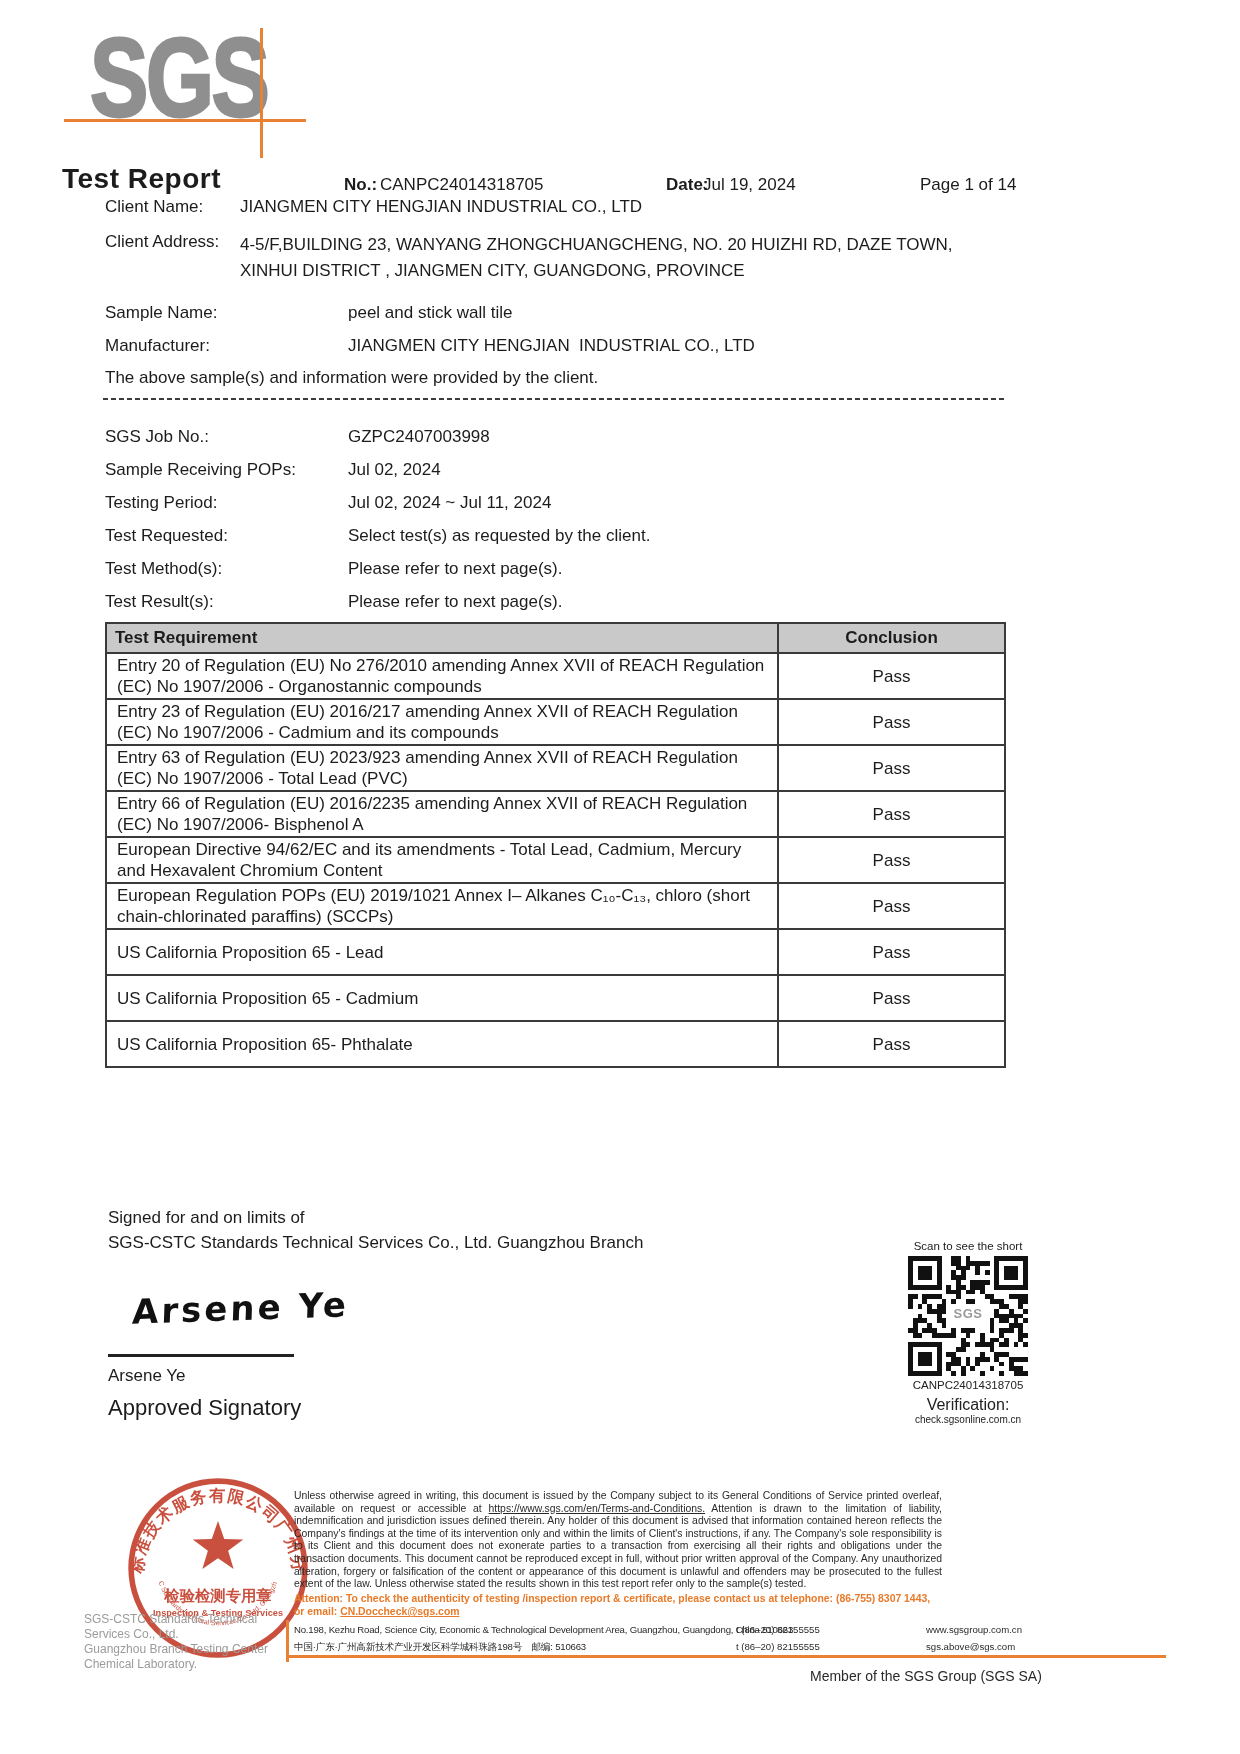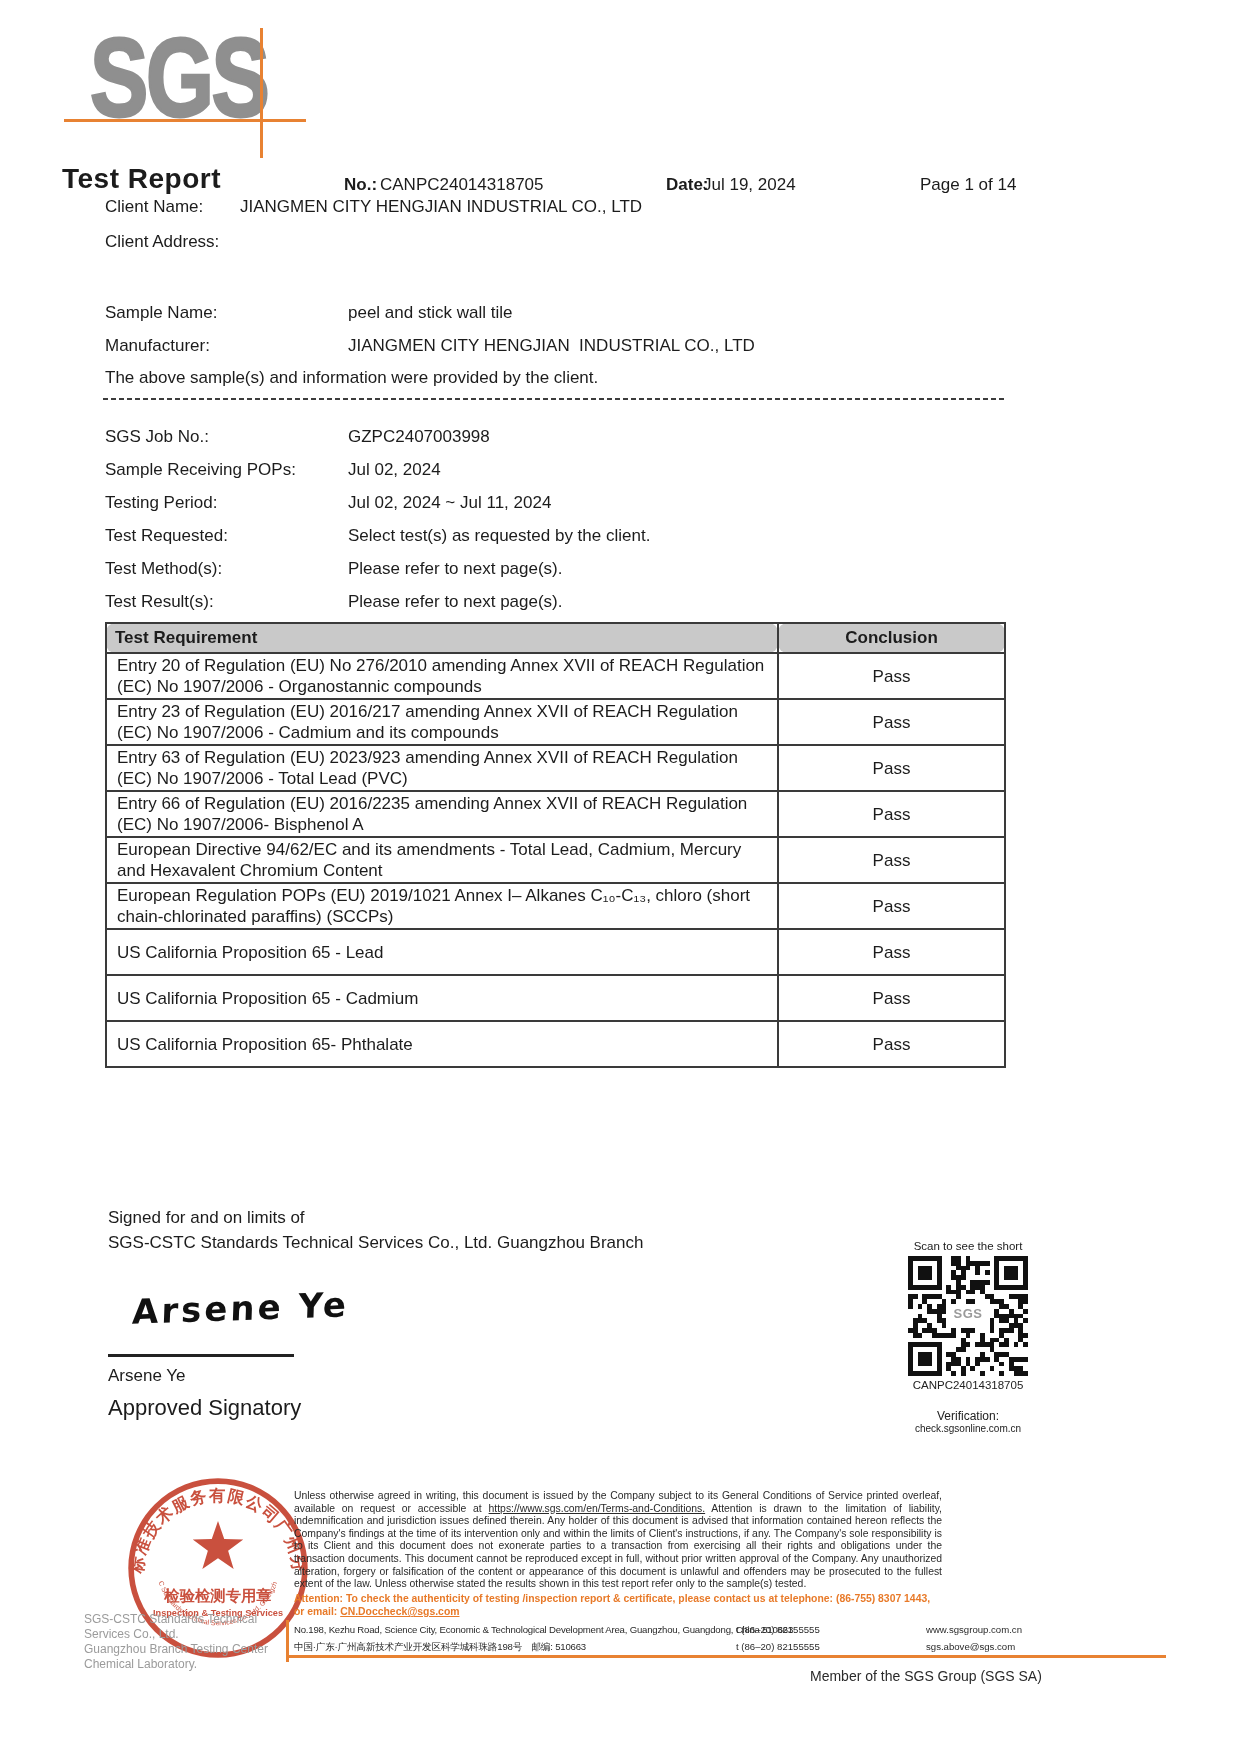--- a/index.html
+++ b/index.html
@@ -27,21 +27,21 @@
     position:absolute;left:103px;top:398px;width:902px;height:2px;
     background:repeating-linear-gradient(90deg,#3c3c3c 0 5px,transparent 5px 8px);
   }
   
   .req-table{
     position:absolute;left:105px;top:622px;width:901px;border-collapse:collapse;
     font-size:17px;table-layout:fixed;
   }
   .req-table th,.req-table td{border:2px solid #3a3a3a;}
   .req-table th{
-    background:#c9c9c9;height:26px;font-weight:bold;text-align:left;padding:1px 8px;font-size:17px;border-radius:9px;
+    background:#c9c9c9;height:26px;font-weight:bold;text-align:left;padding:1px 8px;font-size:17px;
   }
   .req-table th.th-con{text-align:center;}
   .req-table td{height:42px;padding:1px 10px;line-height:21px;vertical-align:middle;}
   .req-table td.con{text-align:center;}
   
   .sig-intro{position:absolute;left:108px;top:1205px;font-size:17px;line-height:25px;}
   .autograph{
     position:absolute;left:132px;top:1288px;font-size:34px;font-weight:bold;
     font-family:"DejaVu Sans",sans-serif;transform:rotate(-2deg) skewX(-4deg);letter-spacing:3px;color:#111;
   }
@@ -51,21 +51,21 @@
   
   .qr-block{position:absolute;left:890px;top:1240px;width:156px;text-align:center;}
   .qr-caption{font-size:11.5px;color:#222;}
   .qr-wrap{position:relative;width:120px;height:120px;margin:4px auto 0;}
   .qr-wrap svg{width:120px;height:120px;display:block;}
   .qr-center{
     position:absolute;left:42px;top:48px;width:36px;height:20px;background:#fff;
     font-size:13px;font-weight:bold;color:#9a9a9a;line-height:20px;letter-spacing:0.5px;
   }
   .qr-code-text{font-size:11.5px;margin-top:3px;color:#222;}
-  .qr-verif{font-size:12px;color:#222;margin-top:18px;}
+  .qr-verif{font-size:16px;color:#222;margin-top:5px;}
   .qr-url{font-size:10px;color:#222;}
   
   .stamp{position:absolute;left:126px;top:1476px;width:184px;height:184px;opacity:0.9;}
   .footer-company{
     position:absolute;left:84px;top:1612px;width:200px;font-size:12px;line-height:15px;color:#9b9b9b;
   }
   .footer-vbar{position:absolute;left:286px;top:1620px;width:3px;height:42px;background:#e88232;}
   .disclaimer{
     position:absolute;left:294px;top:1490px;width:648px;font-size:10.4px;line-height:12.6px;
     text-align:justify;color:#2a2a2a;
@@ -97,20 +97,21 @@
   <span class="hdr-lbl" style="left:315px">No.:</span>
   <span class="hdr-val" style="left:380px">CANPC24014318705</span>
   <span class="hdr-lbl" style="left:637px">Date:</span>
   <span class="hdr-val" style="left:703px">Jul 19, 2024</span>
   <span class="hdr-val" style="left:920px">Page 1 of 14</span>
 
   <span class="lbl" style="top:197px">Client Name:</span>
   <span class="valA" style="top:197px">JIANGMEN CITY HENGJIAN INDUSTRIAL CO., LTD</span>
 
   <span class="lbl" style="top:232px">Client Address:</span>
+  <span class="valA addr-val" style="top:232px">4-5/F,BUILDING 23, WANYANG ZHONGCHUANGCHENG, NO. 20 HUIZHI RD, DAZE TOWN, XINHUI DISTRICT , JIANGMEN CITY, GUANGDONG, PROVINCE</span>
 
   <span class="lbl" style="top:303px">Sample Name:</span>
   <span class="valB" style="top:303px">peel and stick wall tile</span>
 
   <span class="lbl" style="top:336px">Manufacturer:</span>
   <span class="valB" style="top:336px">JIANGMEN CITY HENGJIAN  INDUSTRIAL CO., LTD</span>
 
   <span class="lbl" style="top:368px">The above sample(s) and information were provided by the client.</span>
   <div class="dashed-sep"></div>
 

